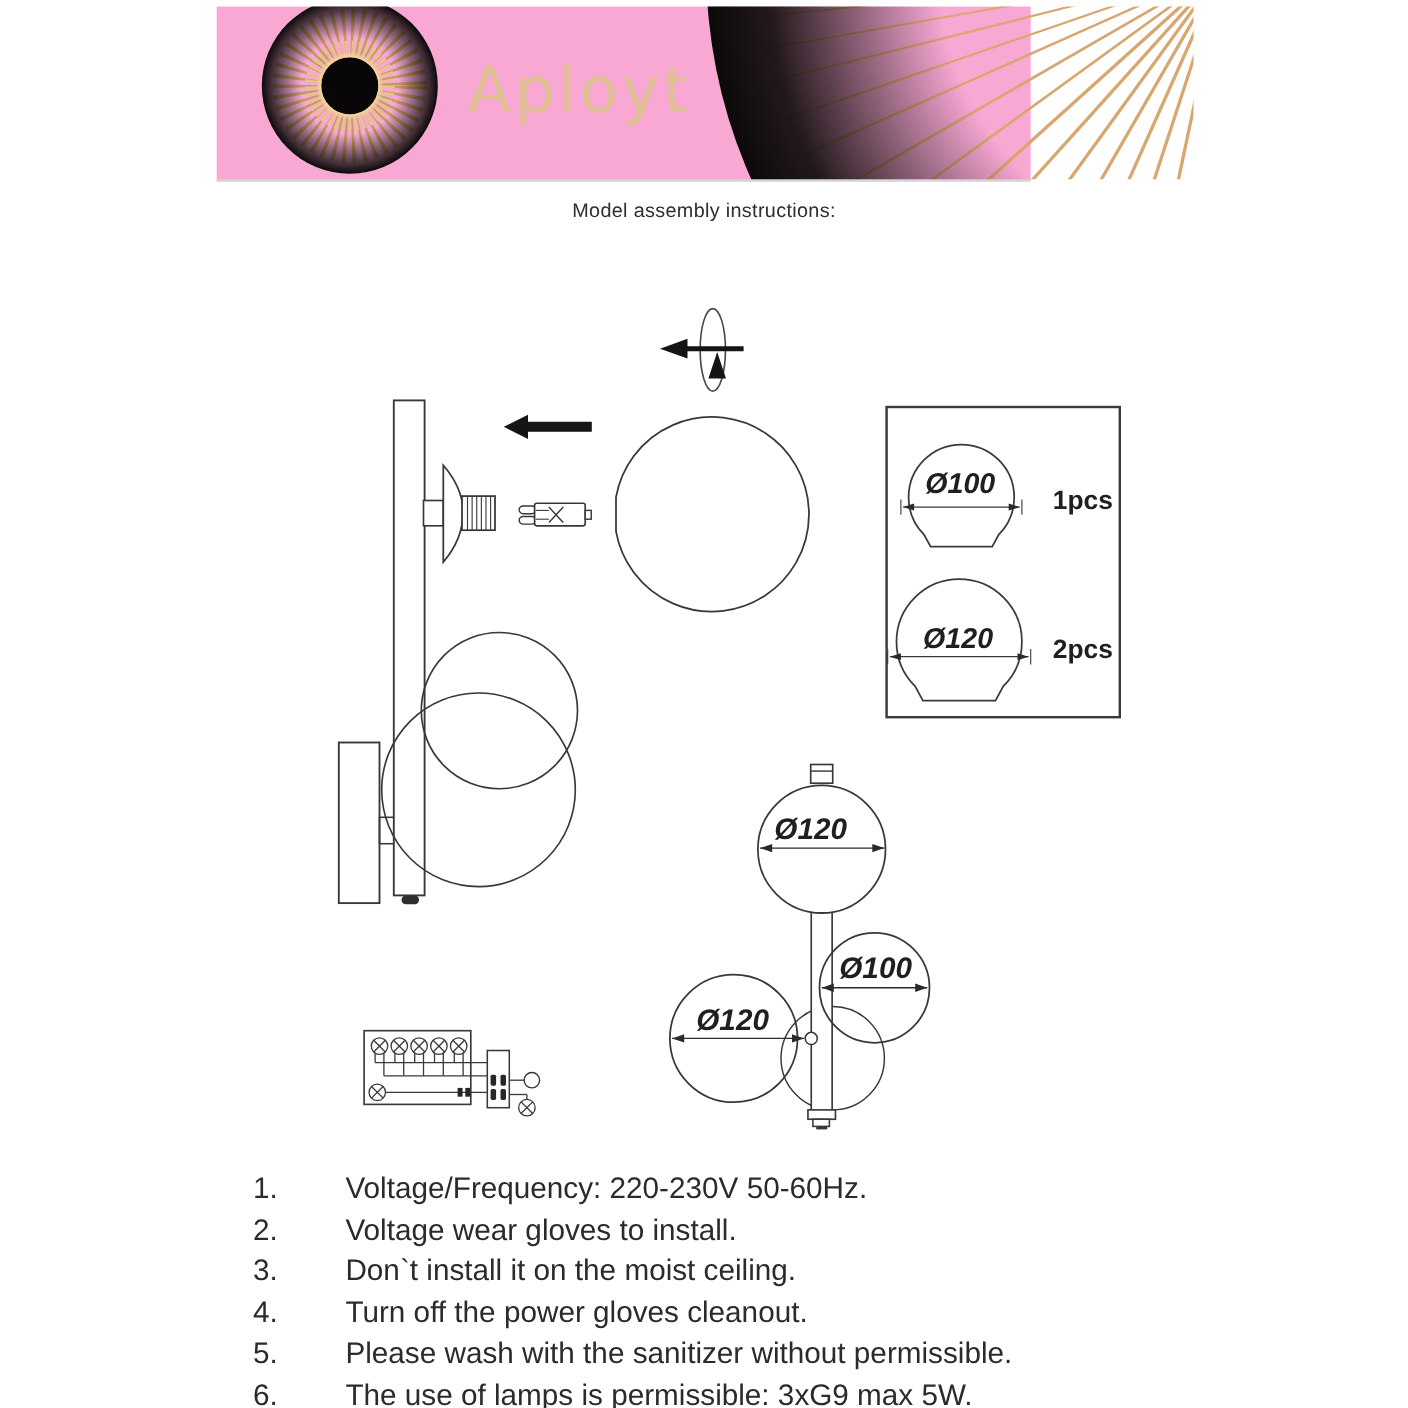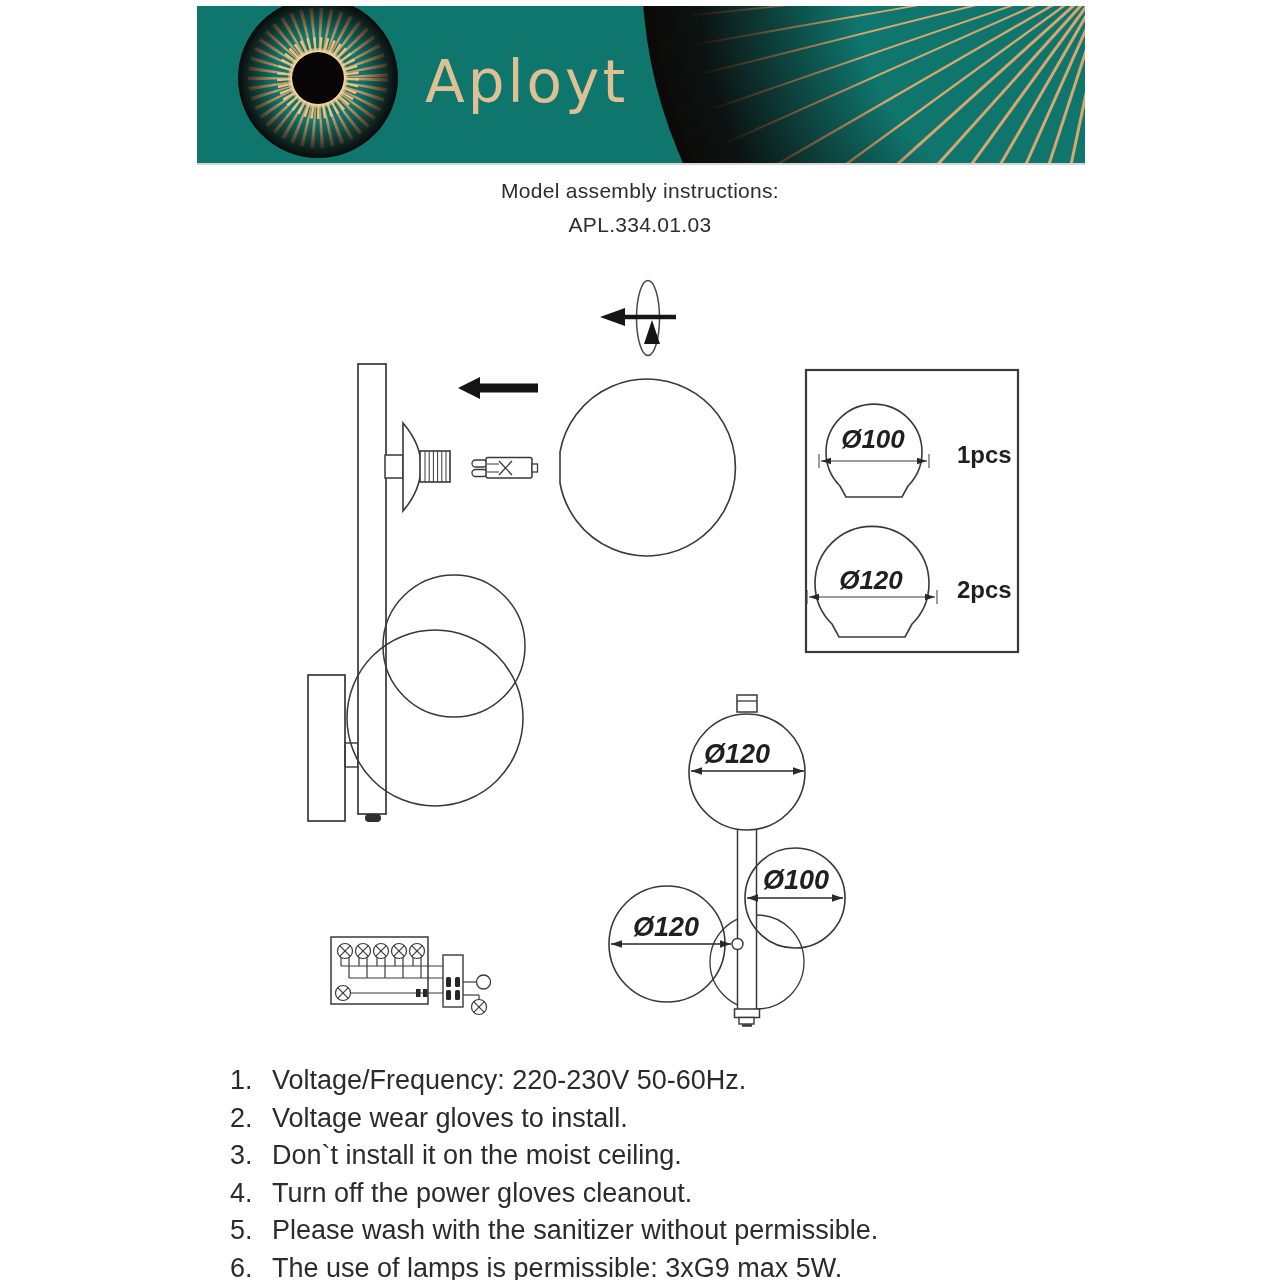--- a/index.html
+++ b/index.html
@@ -1,36 +1,36 @@
 <!DOCTYPE html>
 <html><head>
 <meta charset="utf-8">
 <style>
   html,body{margin:0;padding:0;}
   body{
     width:1280px;height:1280px;position:relative;background:#ffffff;
     font-family:"Liberation Sans",sans-serif;overflow:hidden;
   }
   .banner{
-    position:absolute;left:197px;top:6px;width:888px;height:157px;
-    background:#0f766e;border-bottom:2px solid #d6d6d6;text-decoration:underline;
+    position:absolute;left:197px;top:6px;width:740px;height:157px;
+    background:#f9a8d4;border-bottom:2px solid #d6d6d6;text-decoration:underline;
   }
   .banner svg{display:block;}
   .title-block{
     position:absolute;left:0;top:174px;width:1280px;text-align:center;
-    color:#2d2d2d;font-size:21px;line-height:34px;letter-spacing:.3px;
+    color:#2d2d2d;font-size:18px;line-height:34px;letter-spacing:.3px;
   }
   .diagram-svg{position:absolute;left:0;top:0;width:1280px;height:1280px;}
   .instructions{
     position:absolute;left:230px;top:1062px;width:860px;
     color:#2b2b2b;font-size:27px;
   }
   .inst-row{display:flex;height:37.5px;align-items:baseline;line-height:37.5px;}
   .inst-num{width:42px;flex:0 0 42px;}
-  .inst-text{flex:1;white-space:nowrap;}
+  .inst-text{flex:1;white-space:nowrap;margin-left:42px;}
   .dimtext{font-style:italic;font-weight:600;}
   .qtytext{font-weight:600;}
 </style>
 </head>
 <body>
 
 <div class="banner">
   <svg width="888" height="157" viewBox="0 0 888 157">
     <defs>
       <radialGradient id="logoFade" cx="0.5" cy="0.5" r="0.5">
@@ -73,21 +73,20 @@
       <line x1="915" y1="-35" x2="508" y2="67" stroke-width="2"></line>
       <line x1="915" y1="-35" x2="501" y2="38" stroke-width="1.8"></line>
       <line x1="915" y1="-35" x2="497" y2="9" stroke-width="1.8"></line>
     </g>
     <circle cx="915" cy="-35" r="470" fill="url(#rayFade)"></circle>
   </svg>
 </div>
 
 <div class="title-block">
   <div>Model assembly instructions:</div>
-  <div>APL.334.01.03</div>
 </div>
 
 <svg class="diagram-svg" viewBox="0 0 1280 1280">
 
   <g>
     <ellipse cx="648" cy="318" rx="11.5" ry="37.5" fill="none" stroke="#4a4a4a" stroke-width="1.5"></ellipse>
     <line x1="624" y1="317" x2="676" y2="317" stroke="#151515" stroke-width="4.5"></line>
     <polygon points="600,317 625,308 625,326" fill="#151515"></polygon>
     <polygon points="652,320 644,344 660,344" fill="#151515"></polygon>
   </g>

